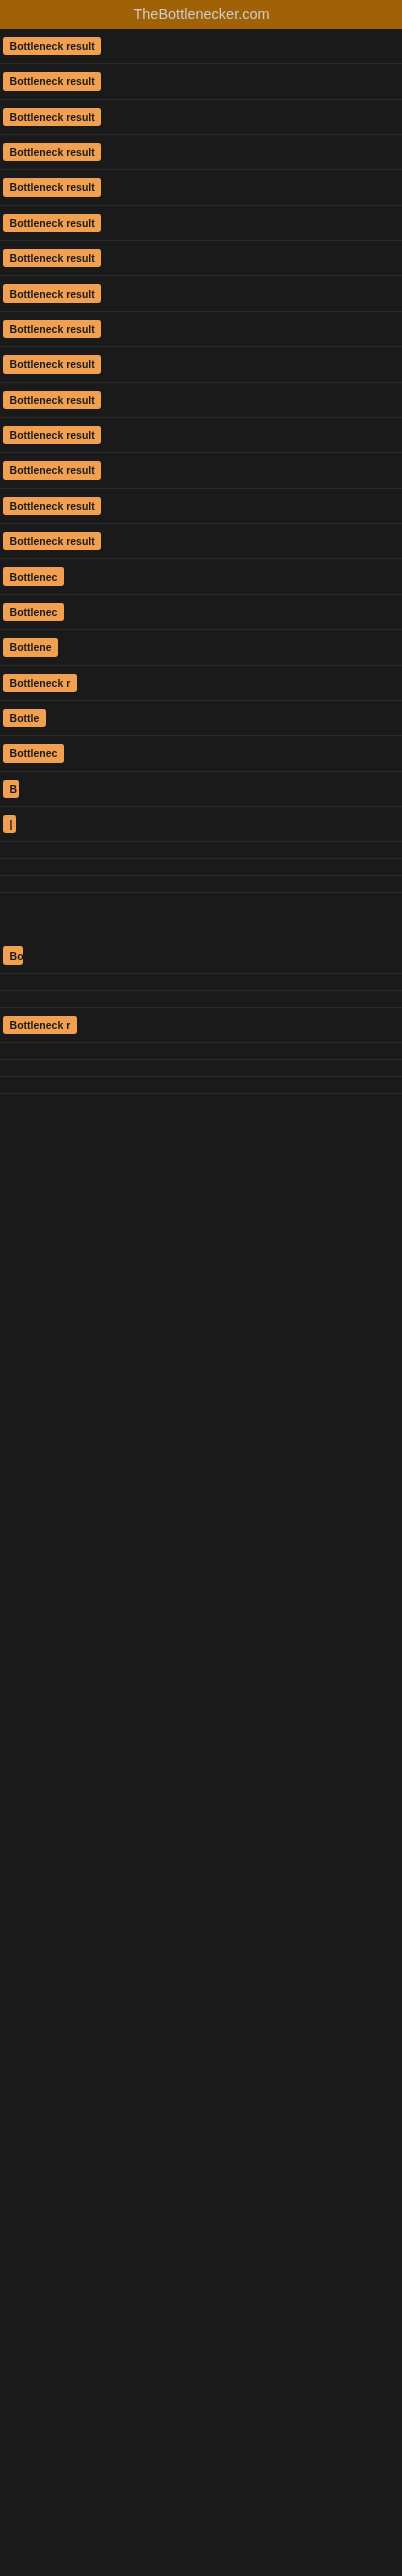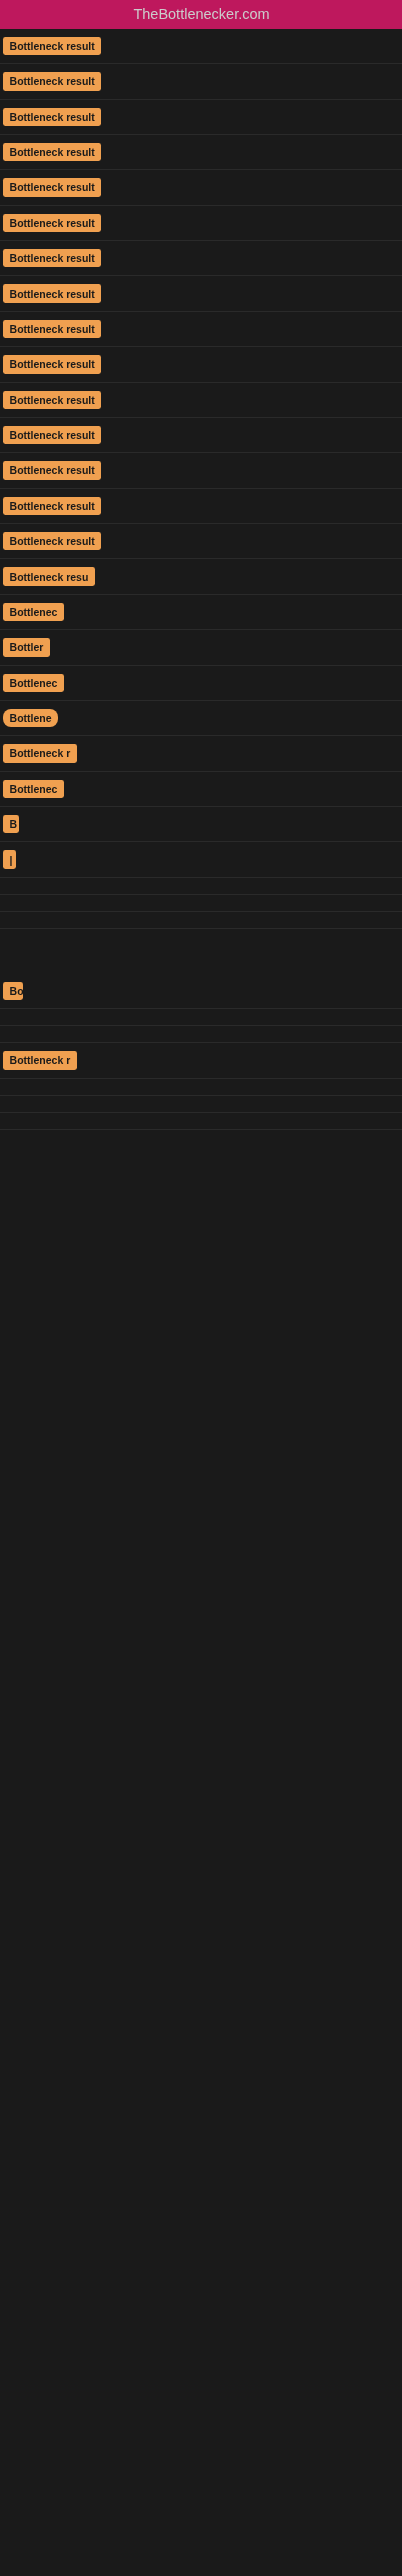--- a/index.html
+++ b/index.html
@@ -14,21 +14,21 @@
       background-color: #1a1a1a;
       font-family: Arial, sans-serif;
       position: relative;
     }
 
     .site-title {
       text-align: center;
       color: #cccccc;
       font-size: 14.5px;
       padding: 6.4px 0;
-      background-color: #be185d;
+      background-color: #a16207;
     }
 
     .bottleneck-badge {
       display: inline-block;
       background-color: #f0a050;
       color: #1a1a1a;
       font-size: 10.5px;
       font-weight: bold;
       padding: 3.2px 6.4px;
       border-radius: 2.4px;
@@ -90,36 +90,33 @@
     <div class="row">
       <span class="bottleneck-badge" style="max-width: 105px;">Bottleneck result</span>
     </div>
     <div class="row">
       <span class="bottleneck-badge" style="max-width: 105px;">Bottleneck result</span>
     </div>
     <div class="row">
       <span class="bottleneck-badge" style="max-width: 105px;">Bottleneck result</span>
     </div>
     <div class="row">
-      <span class="bottleneck-badge" style="max-width: 97px;">Bottleneck resu</span>
+      <span class="bottleneck-badge" style="max-width: 68px;">Bottlenec</span>
     </div>
     <div class="row">
       <span class="bottleneck-badge" style="max-width: 68px;">Bottlenec</span>
     </div>
     <div class="row">
-      <span class="bottleneck-badge" style="max-width: 52px;">Bottler</span>
-    </div>
-    <div class="row">
-      <span class="bottleneck-badge" style="max-width: 68px;">Bottlenec</span>
-    </div>
-    <div class="row">
-      <span class="bottleneck-badge" style="max-width: 63px; border-radius: 8px;">Bottlene</span>
+      <span class="bottleneck-badge" style="max-width: 63px;">Bottlene</span>
     </div>
     <div class="row">
       <span class="bottleneck-badge" style="max-width: 76px;">Bottleneck r</span>
+    </div>
+    <div class="row">
+      <span class="bottleneck-badge" style="max-width: 47px;">Bottle</span>
     </div>
     <div class="row">
       <span class="bottleneck-badge" style="max-width: 68px;">Bottlenec</span>
     </div>
     <div class="row">
       <span class="bottleneck-badge" style="max-width: 16px;">B</span>
     </div>
     <div class="row">
       <span class="bottleneck-badge" style="max-width: 9.7px;">|</span>
     </div>

